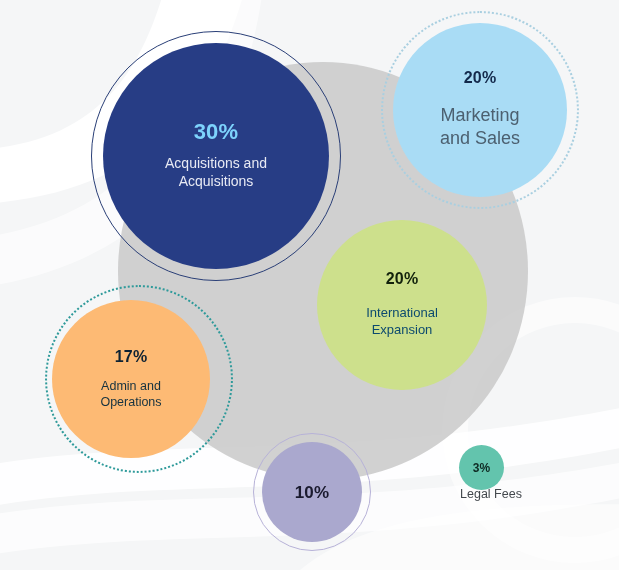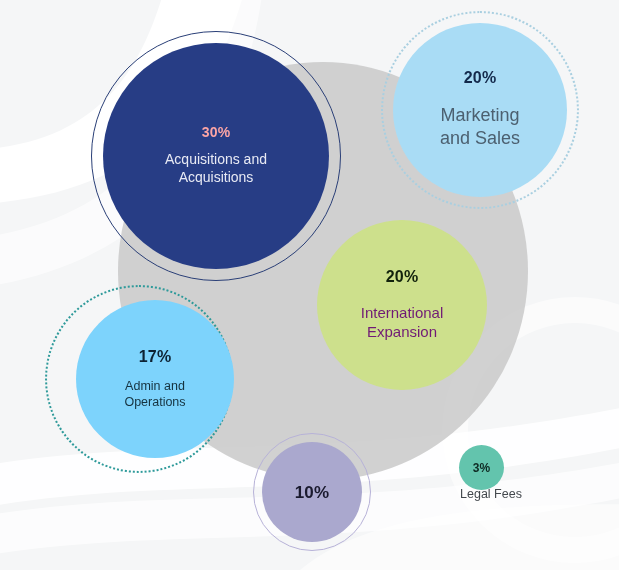--- a/index.html
+++ b/index.html
@@ -68,45 +68,45 @@
   .ring.solid-lilac { border: 1.3px solid #b7b2d8; }
   .ring.dotted-blue { border: 2.4px dotted #a9cfe0; }
   .ring.dotted-teal { border: 2.4px dotted #2e9a9a; }
 
   
   .b-partnership {
     left: 103px; top: 43px;
     width: 226px; height: 226px;
     background: #273d85;
   }
-  .b-partnership .pct { color: #fca5a5; font-size: 14px; margin-bottom: 12px; }
+  .b-partnership .pct { color: #7dd3fc; font-size: 22px; margin-bottom: 12px; }
   .b-partnership .lbl { color: #e8eaf4; font-size: 14px; }
   .r-partnership-outer { left: 91px; top: 31px; width: 250px; height: 250px; }
 
   .b-marketing {
     left: 393px; top: 23px;
     width: 174px; height: 174px;
     background: #a9dcf5;
   }
   .b-marketing .pct { color: #13294b; font-size: 16px; margin-bottom: 18px; }
   .b-marketing .lbl { color: #4c6070; font-size: 18px; }
   .r-marketing-outer { left: 381px; top: 11px; width: 198px; height: 198px; }
 
   .b-international {
     left: 317px; top: 220px;
     width: 170px; height: 170px;
     background: #cde08c;
   }
   .b-international .pct { color: #12220c; font-size: 16px; margin-bottom: 18px; }
-  .b-international .lbl { color: #701a75; font-size: 15px; }
+  .b-international .lbl { color: #0c4a6e; font-size: 13px; }
 
   .b-admin {
-    left: 76px; top: 300px;
+    left: 52px; top: 300px;
     width: 158px; height: 158px;
-    background: #7dd3fc;
+    background: #fdba74;
   }
   .b-admin .pct { color: #0d2233; font-size: 16px; margin-bottom: 13px; }
   .b-admin .lbl { color: #15323f; font-size: 12.5px; }
   .r-admin-outer { left: 45px; top: 285px; width: 188px; height: 188px; }
 
   .b-research {
     left: 262px; top: 442px;
     width: 100px; height: 100px;
     background: #aaa8ce;
   }

